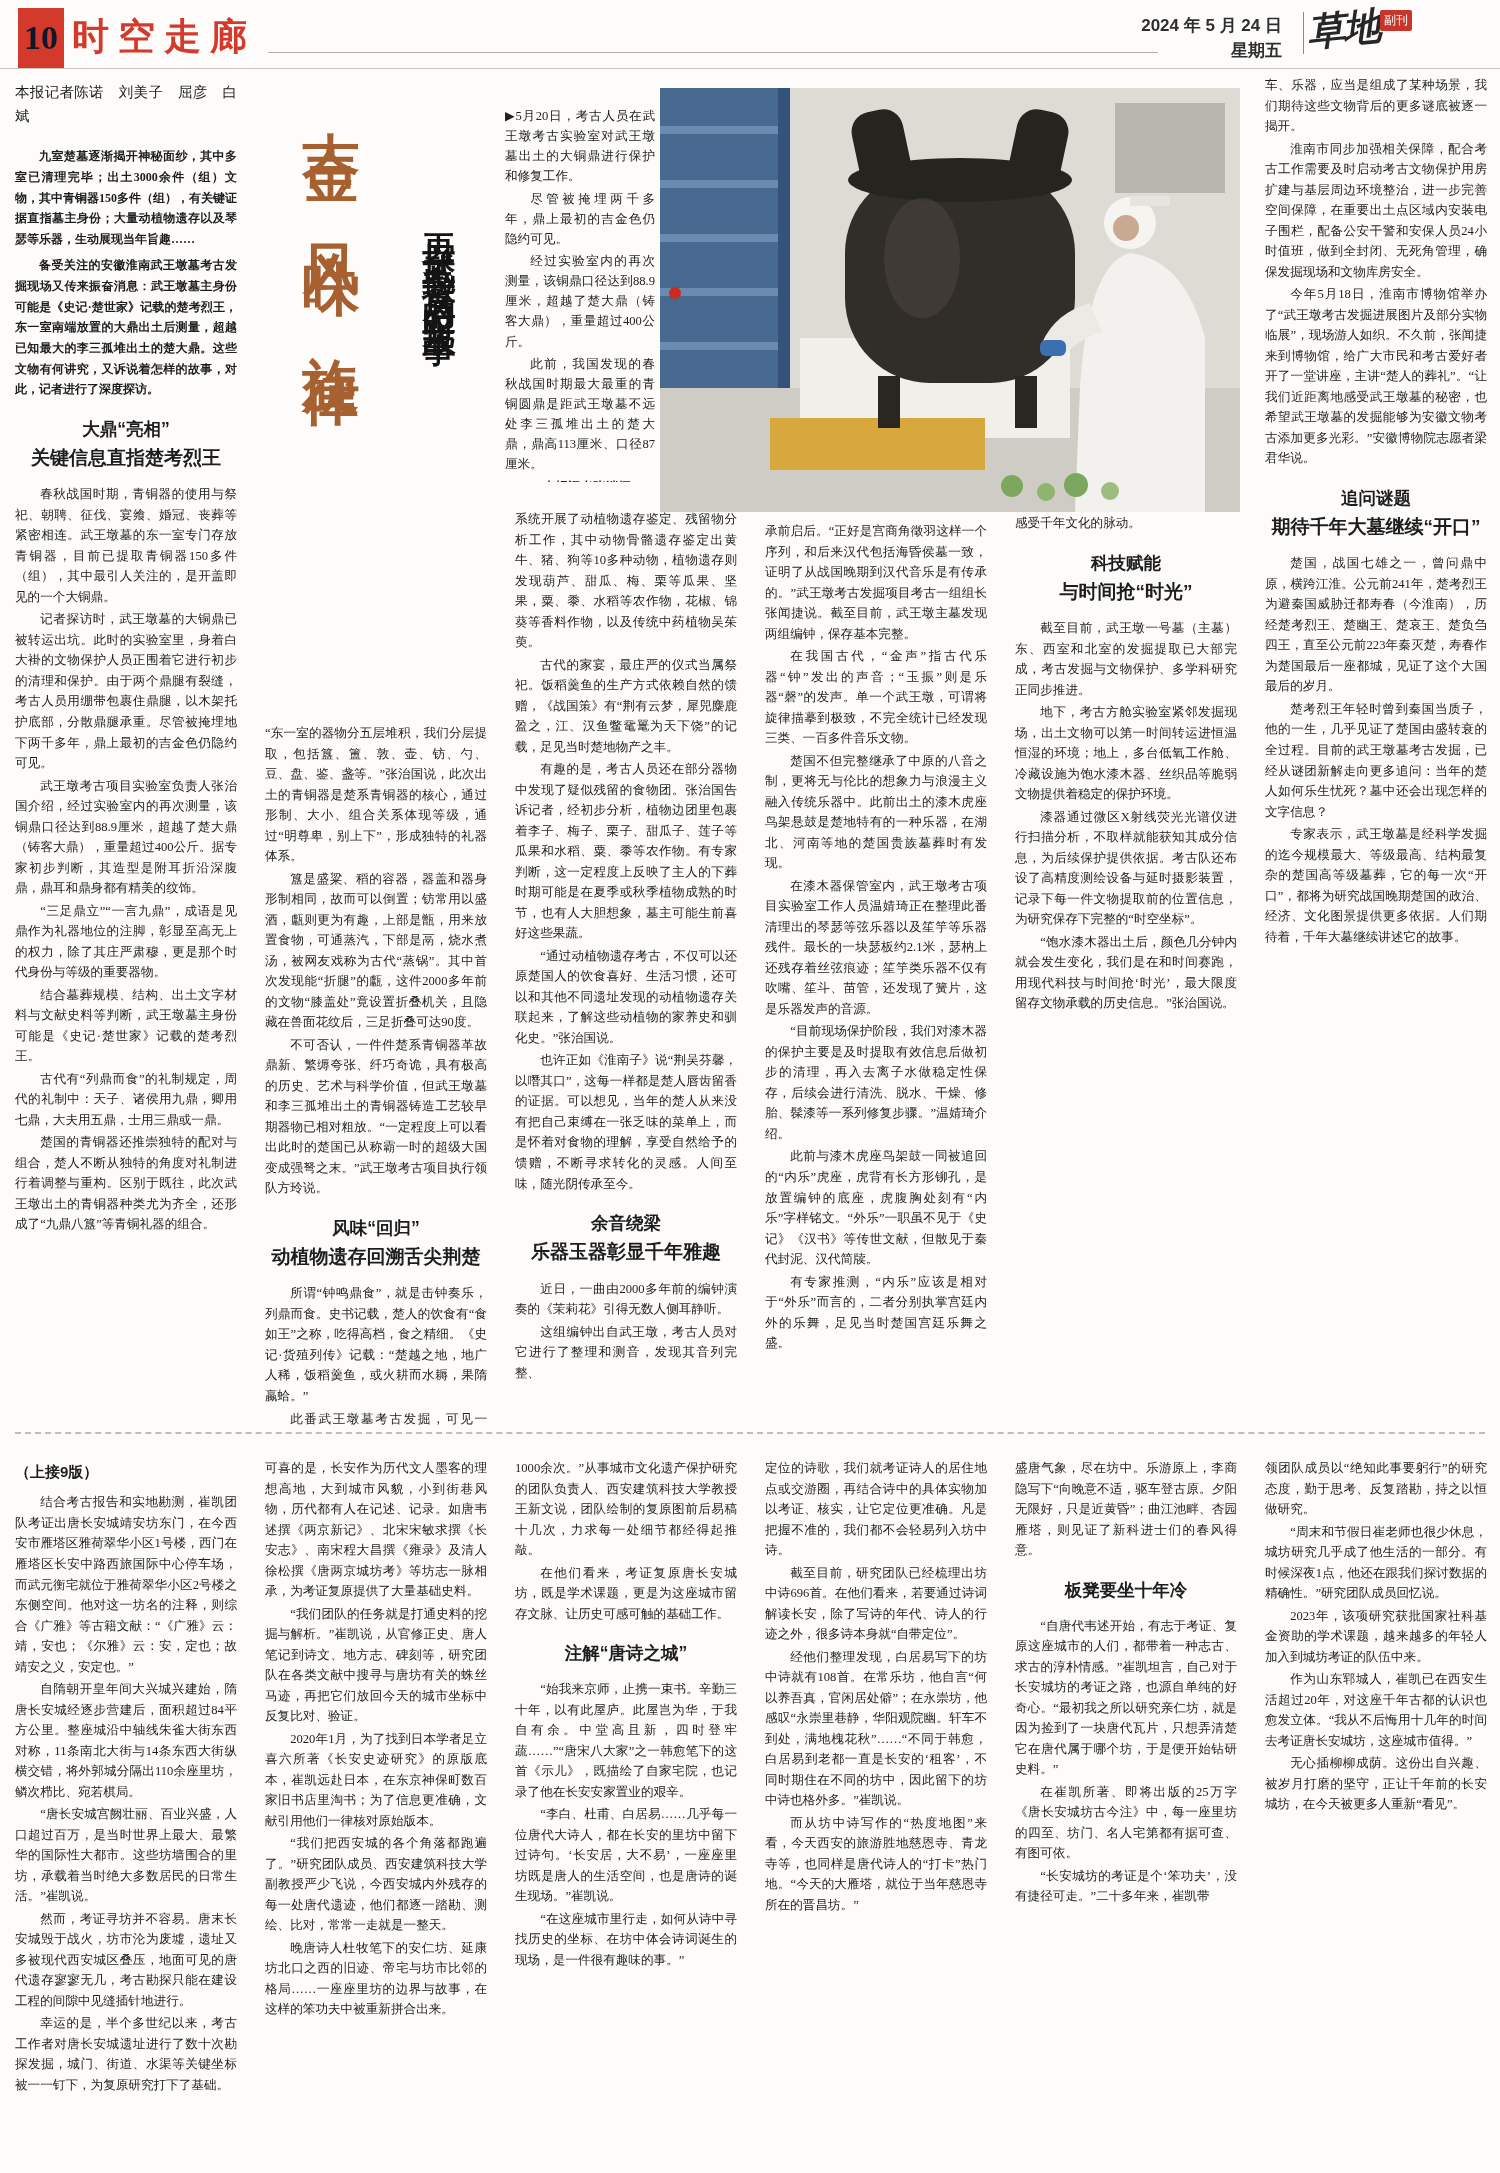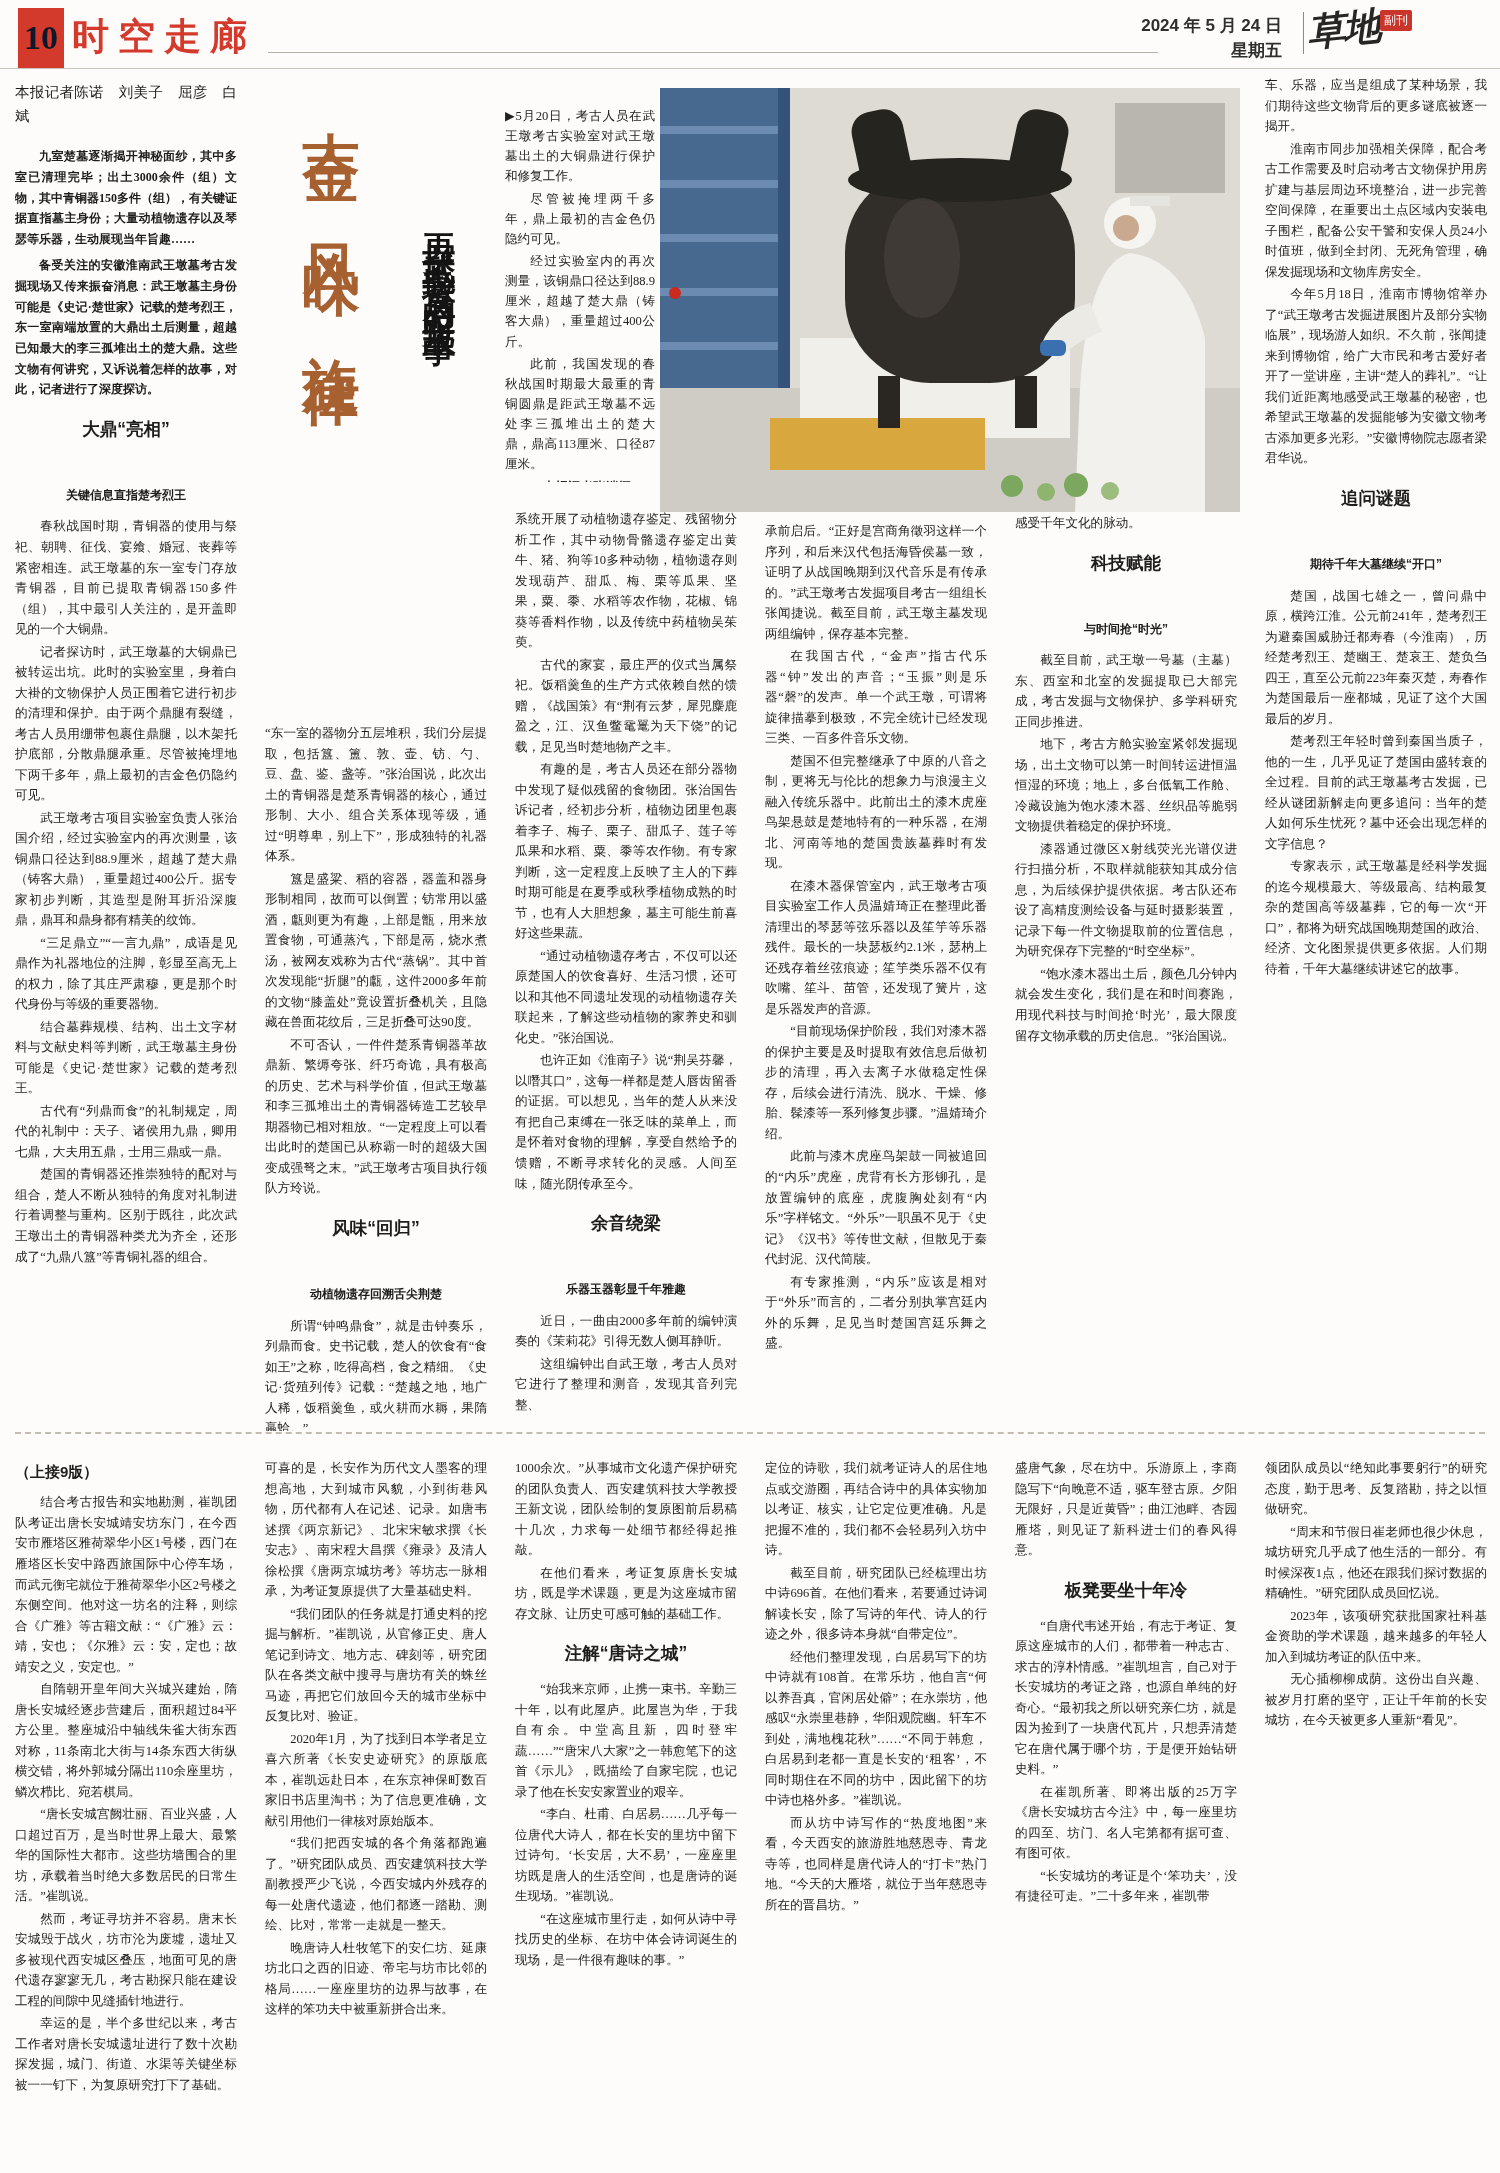--- a/index.html
+++ b/index.html
@@ -39,21 +39,21 @@
   .para.byline{font-family:"Liberation Sans","DejaVu Sans",sans-serif;font-weight:400;
                font-size:14.5px;text-indent:0;margin:6px 0 18px 0;}
   .para.marker{font-family:"Liberation Sans","DejaVu Sans",sans-serif;font-weight:700;
                font-size:15px;text-indent:0;margin:2px 0 8px 0;}
   .para.cap{text-indent:2em;}
   .para.capfirst{text-indent:0;}
   .para.credit{font-family:"Liberation Sans","DejaVu Sans",sans-serif;font-weight:700;text-indent:3em;}
   .sec-h{font-family:"Liberation Sans","DejaVu Sans",sans-serif;font-weight:700;text-align:center;
          margin:16px 0 12px 0;text-indent:0;}
   .sec-h div{font-size:17.5px;line-height:1.55;}
-  .sec-h div + div{font-size:12px;margin-top:43px;}
+  .sec-h div + div{font-size:19px;}
 
   
   .vh-main{position:absolute;left:293px;top:86px;writing-mode:vertical-rl;text-orientation:upright;
            font-family:"Liberation Sans","DejaVu Sans",sans-serif;font-weight:700;font-size:57px;
            color:#a7602f;letter-spacing:16px;}
   .vh-sub{position:absolute;left:416px;top:208px;writing-mode:vertical-rl;text-orientation:upright;
           font-family:"Liberation Sans","DejaVu Sans",sans-serif;font-weight:600;font-size:33px;
           color:#141414;letter-spacing:9px;}
 
   
@@ -245,16 +245,17 @@
         <div>板凳要坐十年冷</div>
       </div>
       <p class="para">“自唐代韦述开始，有志于考证、复原这座城市的人们，都带着一种志古、求古的淳朴情感。”崔凯坦言，自己对于长安城坊的考证之路，也源自单纯的好奇心。“最初我之所以研究亲仁坊，就是因为捡到了一块唐代瓦片，只想弄清楚它在唐代属于哪个坊，于是便开始钻研史料。”</p>
       <p class="para">在崔凯所著、即将出版的25万字《唐长安城坊古今注》中，每一座里坊的四至、坊门、名人宅第都有据可查、有图可依。</p>
       <p class="para">“长安城坊的考证是个‘笨功夫’，没有捷径可走。”二十多年来，崔凯带</p>
     </div>
   <div class="lcol d5">
       <p class="para cont">领团队成员以“绝知此事要躬行”的研究态度，勤于思考、反复踏勘，持之以恒做研究。</p>
       <p class="para">“周末和节假日崔老师也很少休息，城坊研究几乎成了他生活的一部分。有时候深夜1点，他还在跟我们探讨数据的精确性。”研究团队成员回忆说。</p>
       <p class="para">2023年，该项研究获批国家社科基金资助的学术课题，越来越多的年轻人加入到城坊考证的队伍中来。</p>
+      <p class="para">作为山东郓城人，崔凯已在西安生活超过20年，对这座千年古都的认识也愈发立体。“我从不后悔用十几年的时间去考证唐长安城坊，这座城市值得。”</p>
       <p class="para">无心插柳柳成荫。这份出自兴趣、被岁月打磨的坚守，正让千年前的长安城坊，在今天被更多人重新“看见”。</p>
     </div>
 
 </div>
 
 </body></html>

